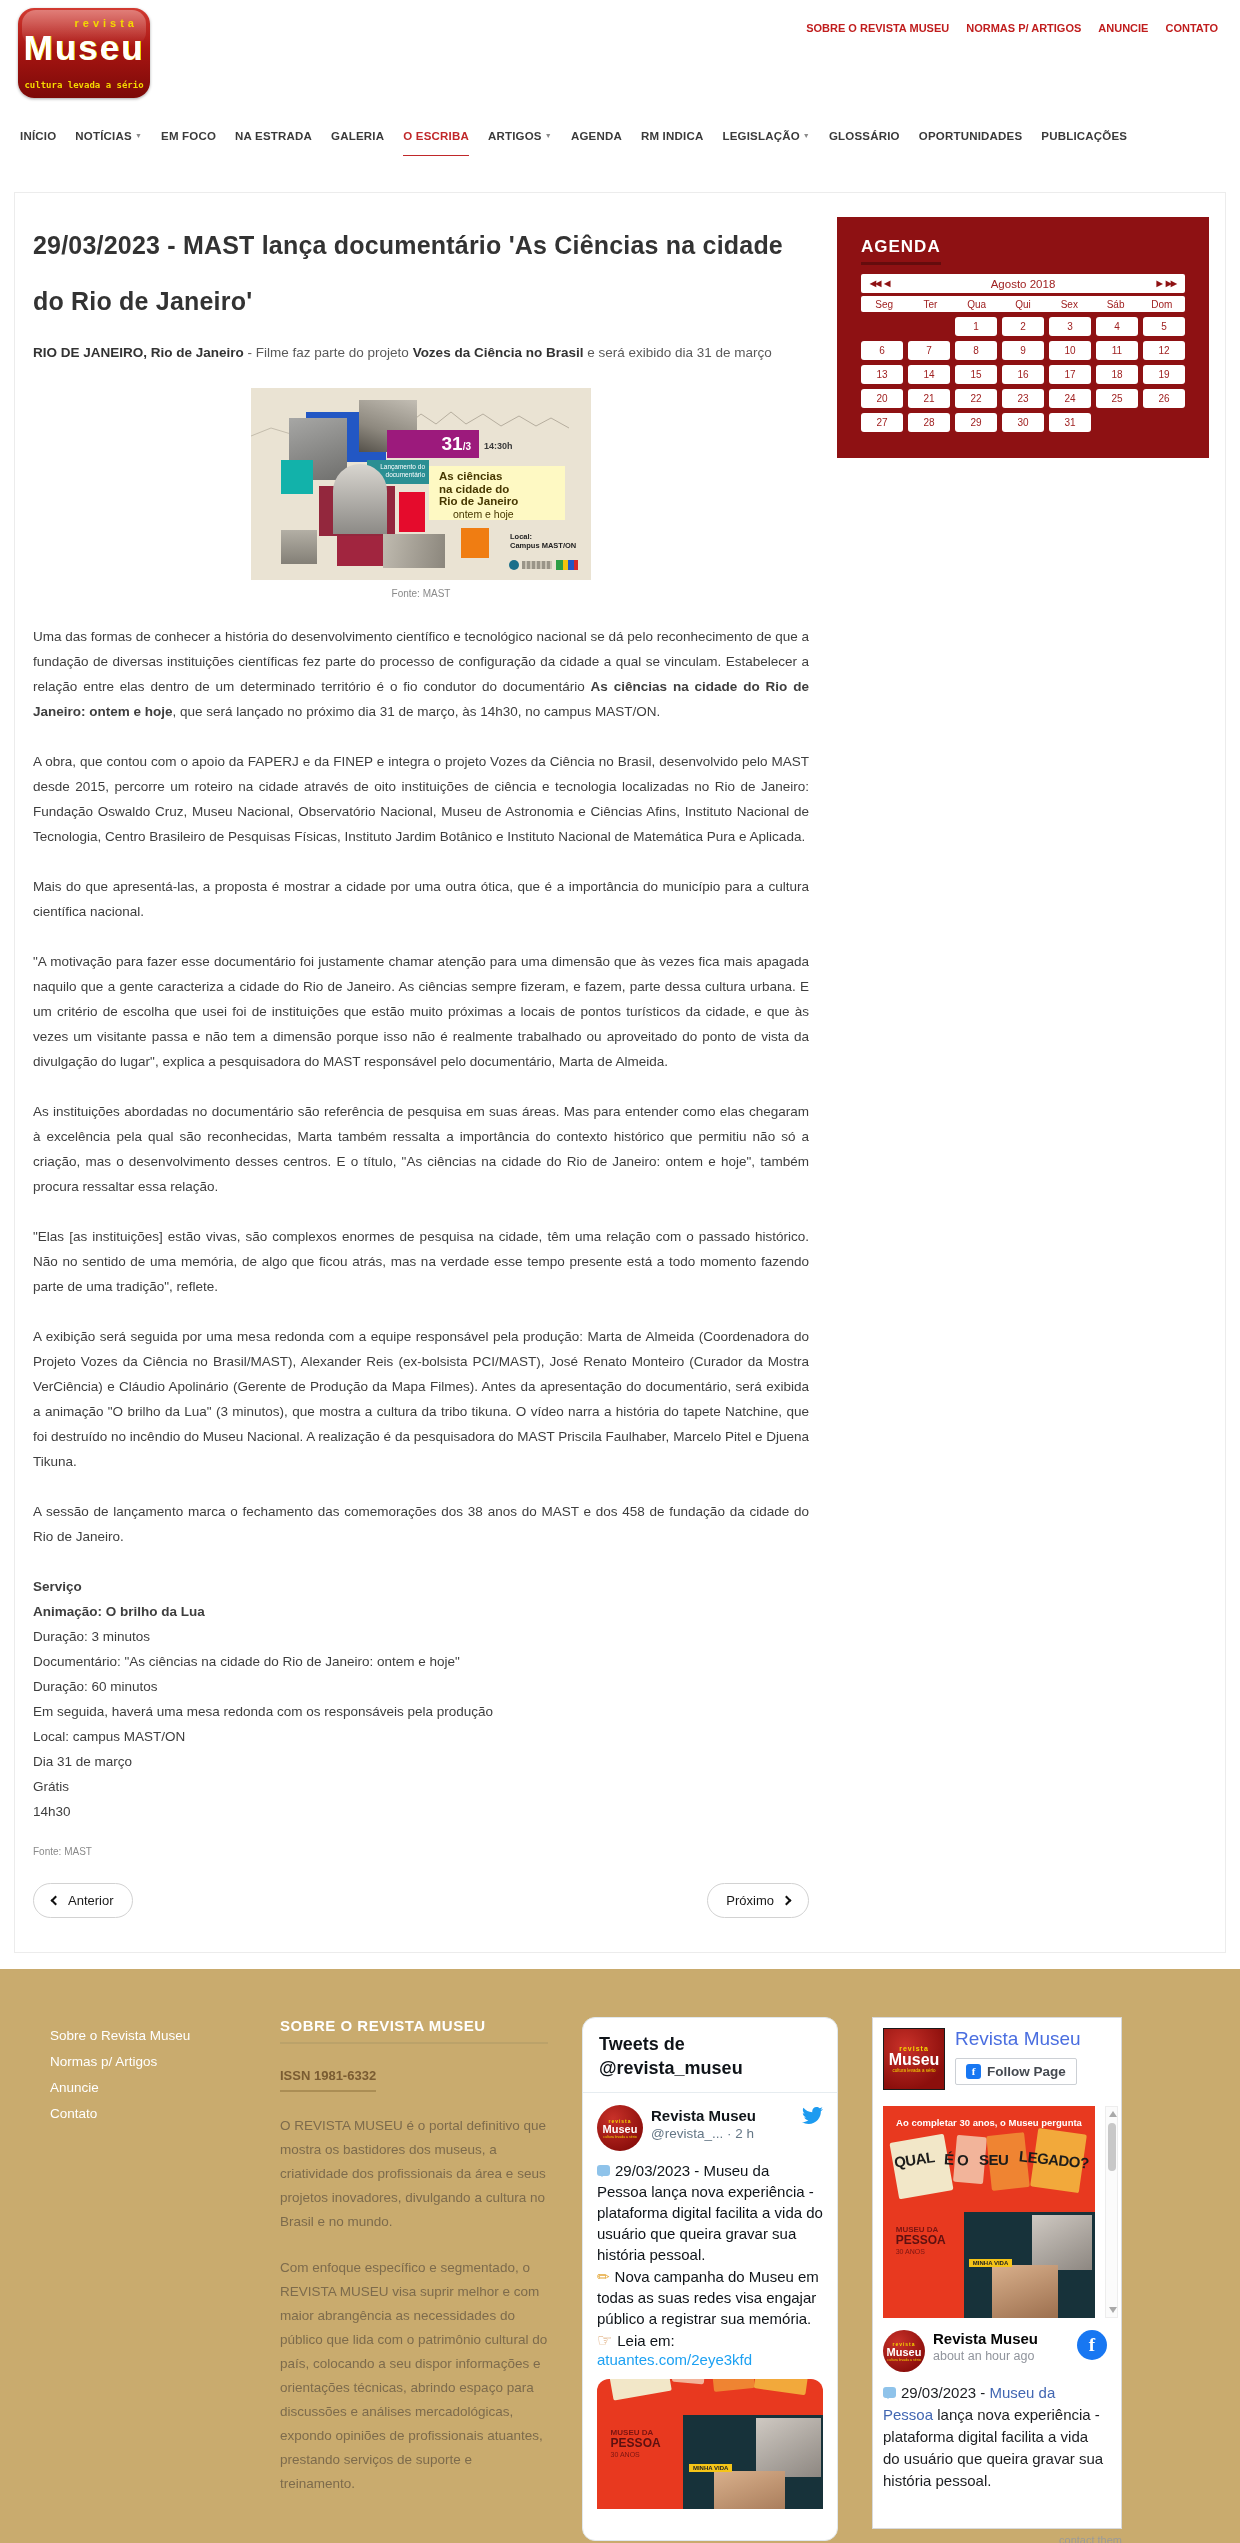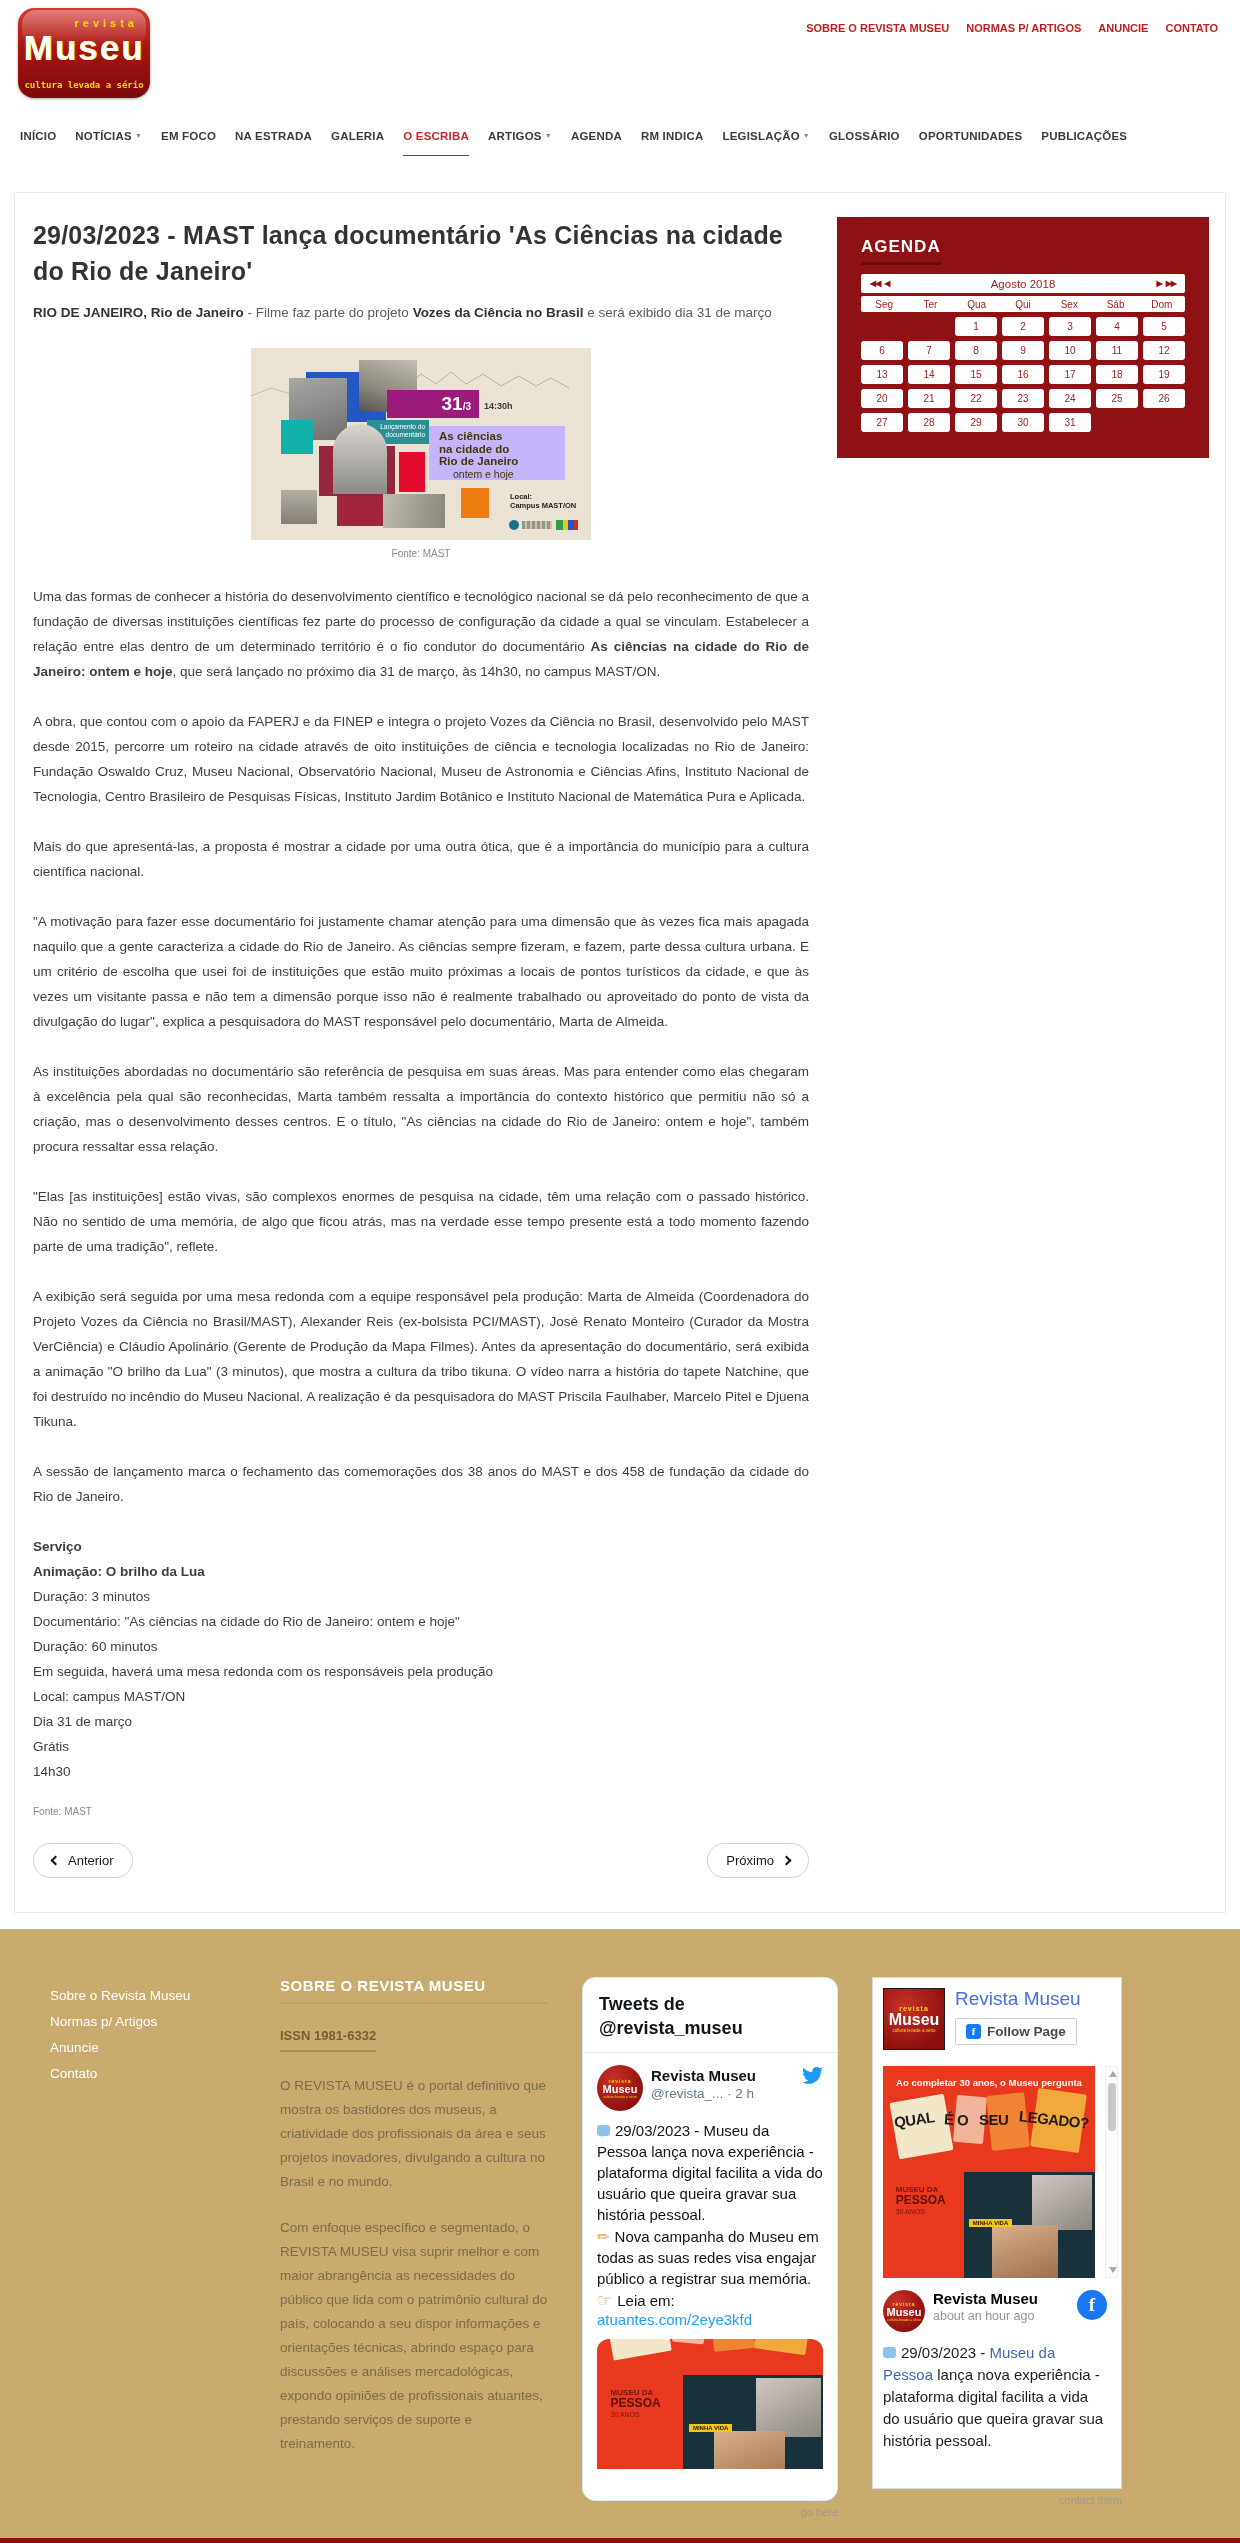--- a/index.html
+++ b/index.html
@@ -22,21 +22,21 @@
 
   
   .mainnav { padding: 4px 0 14px 20px; }
   .nav-item { display:inline-block; color:#3a3a3a; font-size:11.5px; font-weight:bold; margin-right:19px; letter-spacing:.2px; }
   .nav-item.active { color:#c0282a; border-bottom:1px solid #c0282a; padding-bottom:13px; }
   .caret { color:#8a8a8a; font-size:7px; margin-left:3px; vertical-align: 2px; }
 
   
   .content-wrap { margin: 22px 14px 0; border:1px solid #ececec; padding: 24px 16px 34px 18px; display:flex; gap:24px; }
   .article-col { flex:1; min-width:0; padding-right: 4px; }
-  .article-title { font-size:25px; line-height:36px; color:#333; font-weight:bold; letter-spacing:.2px; }
+  .article-title { font-size:25px; line-height:56px; color:#333; font-weight:bold; letter-spacing:.2px; }
   .lead { margin-top:16px; font-size:13.5px; color:#5a5a5a; }
   .lead b { color:#333; }
   figure.article-figure { margin: 28px auto 0; width: 340px; }
   .fig-caption { margin-top:8px; text-align:center; font-size:10px; color:#8a8a8a; }
   .article-p { margin-top:25px; text-align:justify; font-size:13.5px; line-height:25px; color:#3e3e3e; }
   .service { margin-top:25px; font-size:13.5px; line-height:25px; }
   .svc-line.b { font-weight:bold; }
   .source-note { margin-top:22px; font-size:10px; color:#8a8a8a; }
   .pager { margin-top:26px; display:flex; justify-content:space-between; }
   .pager-btn { display:inline-flex; align-items:center; gap:9px; background:#fff; border:1px solid #d2d2d2;
@@ -54,21 +54,21 @@
   .ap-photo2    { left:108px; top:12px; width:58px; height:52px; background:linear-gradient(200deg,#c3beb4,#8d887e 60%,#55514a); }
   .ap-purple    { left:136px; top:42px; width:92px; height:28px; background:#9c1a7c; color:#fff; text-align:right; padding:3px 8px 0 0 !important; }
   .ap-purple .d1{ font-size:19px; font-weight:bold; position:static; }
   .ap-purple .d2{ font-size:10px; font-weight:bold; position:static; }
   .ap-time      { left:233px; top:47px; color:#3a3a3a; font-weight:bold; font-size:15px; }
   .ap-time span { font-size:9px; }
   .ap-tealsq    { left:30px; top:72px; width:32px; height:34px; background:#12b2aa; }
   .ap-launch    { left:116px; top:72px; width:62px; height:24px; background:#2b8f93; color:#fff; font-size:6.5px; text-align:right; padding:3px 4px !important; line-height:8px; }
   .ap-maroon    { left:68px; top:98px; width:76px; height:50px; background:#93273d; }
   .ap-dome      { left:82px; top:76px; width:54px; height:70px; background:linear-gradient(#d8d5cf,#8c8a86); border-radius:27px 27px 0 0; }
-  .ap-yellow    { left:178px; top:78px; width:136px; height:54px; background:#c4b5fd; color:#463700; padding:4px 0 0 10px !important; line-height:12.5px; }
+  .ap-yellow    { left:178px; top:78px; width:136px; height:54px; background:#fef9c3; color:#463700; padding:4px 0 0 10px !important; line-height:12.5px; }
   .ap-yellow .tb{ font-weight:bold; font-size:11.5px; position:static; display:block; }
   .ap-yellow .tn{ font-size:10.5px; position:static; display:block; margin-left:14px; }
   .ap-red       { left:148px; top:104px; width:26px; height:40px; background:#e50b2c; }
   .ap-blp1      { left:30px; top:142px; width:36px; height:34px; background:linear-gradient(#b3afa5,#837f76); }
   .ap-maroon2   { left:86px; top:148px; width:52px; height:30px; background:#a1253f; }
   .ap-blp2      { left:132px; top:146px; width:62px; height:34px; background:linear-gradient(100deg,#c0bbb0,#8b867c); }
   .ap-orange    { left:210px; top:140px; width:28px; height:30px; background:#f07d12; }
   .ap-local     { left:259px; top:144px; color:#222; font-size:7.5px; font-weight:bold; line-height:9px; }
   .ap-logos     { left:258px; top:172px; width:70px; height:10px; }
   .ap-logos .l1 { left:0; top:0; width:10px; height:10px; border-radius:50%; background:#1b6f8a; }

